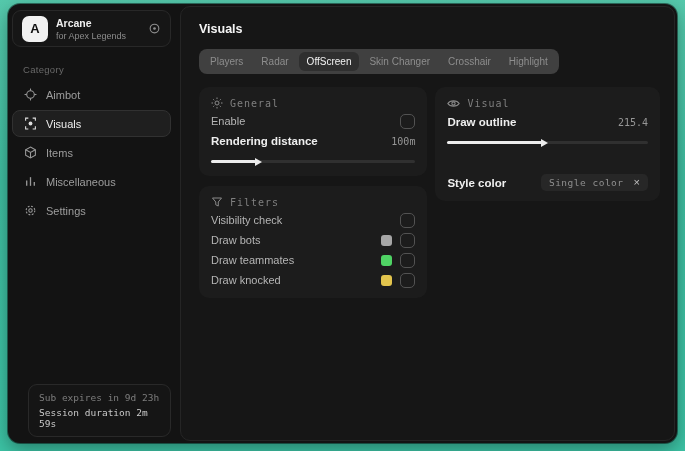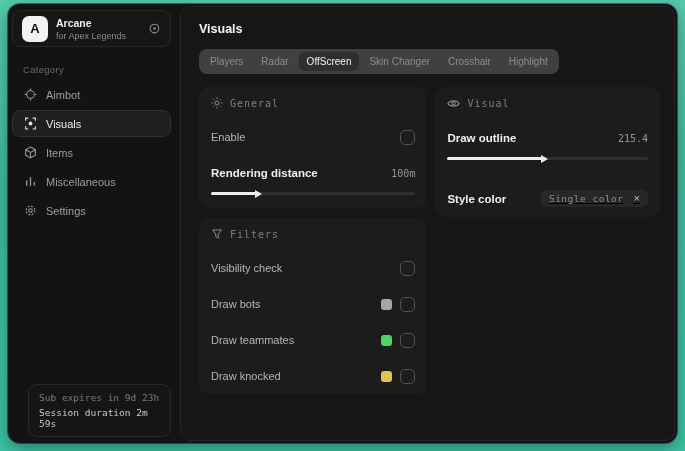--- a/index.html
+++ b/index.html
@@ -56,40 +56,40 @@
   .tab { padding:4px 8px; font-size:10px; color:#8d8d8d; border-radius:6px; cursor:pointer; white-space:nowrap; }
   .tab.active { background:#2f2f2f; color:#f2f2f2; }
   .content { margin:13px 0 0 4px; display:flex; gap:8px; align-items:flex-start; }
   .col1 { width:238px; display:flex; flex-direction:column; gap:10px; }
   .col2 { width:234px; }
   .card { background:#1c1c1c; border-radius:10px; padding:10px 12px; width:100%; }
   .card-header {
     display:flex; align-items:center; gap:7px; color:#7f7f7f;
     font-family:"DejaVu Sans Mono", monospace; font-size:10px; letter-spacing:1px;
   }
-  .row { display:flex; justify-content:space-between; align-items:center; margin-top:20px; min-height:16px; }
+  .row { display:flex; justify-content:space-between; align-items:center; margin-top:4px; min-height:16px; }
   .label { font-size:11px; color:#b5b5b5; }
   .label.bold { font-size:11.5px; font-weight:700; color:#efefef; }
   .value { font-family:"DejaVu Sans Mono", monospace; font-size:10px; color:#969696; }
   .checkbox {
     width:15px; height:15px; border:1.5px solid #525252; border-radius:5px;
     background:transparent; cursor:pointer; flex:none;
   }
   .right-group { display:flex; align-items:center; gap:8px; }
   .swatch { width:11px; height:11px; border-radius:3px; flex:none; }
   .slider { position:relative; height:9px; margin-top:8px; cursor:pointer; }
   .slider-track { position:absolute; left:0; right:0; top:3px; height:3px; background:#303030; border-radius:2px; }
   .slider-fill { position:absolute; left:0; top:3px; height:3px; background:#ededed; border-radius:2px; }
   .slider-fill::after {
     content:""; position:absolute; right:-6px; top:50%; transform:translateY(-50%);
     border-left:7px solid #ededed; border-top:4.5px solid transparent; border-bottom:4.5px solid transparent;
   }
   .chip {
     display:flex; align-items:center; gap:10px; background:#272727; border-radius:5px;
-    padding:3px 8px; cursor:pointer;text-decoration:underline;
+    padding:3px 8px; cursor:pointer;
   }
   .chip-text { font-family:"DejaVu Sans Mono", monospace; font-size:9.5px; color:#8f8f8f; letter-spacing:.5px; }
   .chip-x { font-size:11px; color:#c2c2c2; line-height:1; }
   svg { display:block; }
 </style>
 </head>
 <body>
 
 <div class="window">
 

